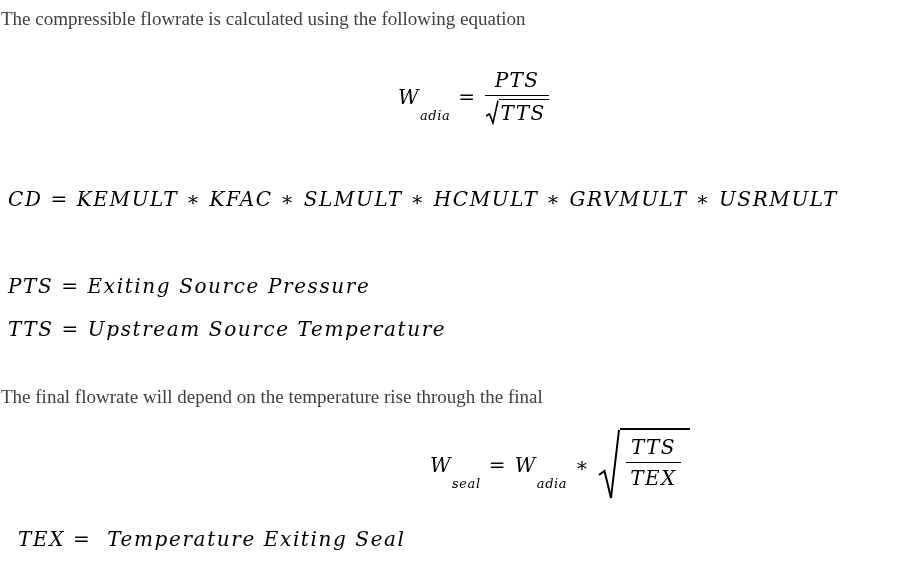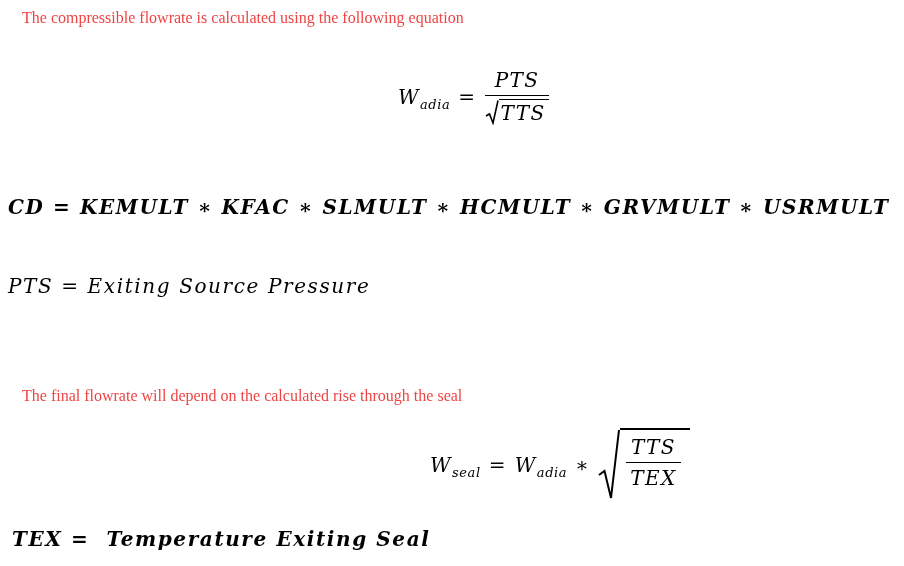--- a/index.html
+++ b/index.html
@@ -9,26 +9,25 @@
     font-family: "Liberation Serif", serif;
     position: relative;
     overflow: hidden;
     color: #000;
   }
   .page { position: absolute; inset: 0; }
 
   .para {
     position: absolute;
     font-family: "Liberation Serif", serif;
-    font-size: 16px;
+    font-size: 19px;
     line-height: 1.2;
-    color: #ef4444;
+    color: #404040;
     white-space: pre;
     margin: 0;
-    padding-left: 21px;
   }
 
   .mathline {
     position: absolute;
     font-family: "DejaVu Serif", serif;
     font-style: italic;
     font-size: 20px;
     letter-spacing: 1.6px;
     line-height: 1.2;
     color: #000;
@@ -45,21 +44,21 @@
     font-size: 20px;
     letter-spacing: 1.4px;
     color: #000;
     white-space: pre;
   }
 
   .sub {
     font-size: 13px;
     letter-spacing: 0.6px;
     position: relative;
-    top: 5px;
+    top: 16px;
   }
 
   
   .frac { display: inline-flex; flex-direction: column; align-items: center; }
   .frac-num { padding: 0 10px 3px 10px; text-align: center; }
   .frac-den {
     border-top: 1.8px solid #000;
     padding-top: 3px;
     display: inline-flex;
     align-items: stretch;
@@ -93,41 +92,42 @@
       <span class="frac-num">PTS</span>
       <span class="frac-den">
         <svg class="rad-svg-small" viewBox="0 0 14 26" preserveAspectRatio="none" aria-hidden="true">
           <path d="M1 17 L4.5 15 L8 24 L13 1.5" fill="none" stroke="#000" stroke-width="1.6" vector-effect="non-scaling-stroke"></path>
         </svg>
         <span class="radicand-small">TTS</span>
       </span>
     </span>
   </div>
 
-  <div class="mathline" style="left:8px; top:195px;font-weight:bold;"><span>CD</span><span class="sub"></span><span> = KEMULT ∗ KFAC ∗ SLMULT ∗ HCMULT ∗ GRVMULT ∗ USRMULT</span></div>
+  <div class="mathline" style="left:8px; top:187px;"><span>CD</span><span class="sub"></span><span> = KEMULT ∗ KFAC ∗ SLMULT ∗ HCMULT ∗ GRVMULT ∗ USRMULT</span></div>
 
 
   <div class="mathline" style="left:8px; top:274px;"><span>PTS</span><span class="sub"></span><span> = Exiting Source Pressure</span></div>
 
+  <div class="mathline" style="left:8px; top:317px;"><span>TTS</span><span class="sub"></span><span> = Upstream Source Temperature</span></div>
 
-  <p class="para" style="left:1px; top:386px;">The final flowrate will depend on the calculated rise through the seal</p>
+  <p class="para" style="left:1px; top:386px;">The final flowrate will depend on the temperature rise through the final</p>
 
   <div class="equation" style="left:430px; top:428px;">
     <span><span>W</span><span class="sub">seal</span></span>
     <span>=</span>
     <span><span>W</span><span class="sub">adia</span></span>
     <span>∗</span>
     <span class="sqrt-big">
       <svg class="rad-svg-big" viewBox="0 0 22 74" preserveAspectRatio="none" aria-hidden="true">
         <path d="M1 47 L6.5 43 L13 70 L21 2" fill="none" stroke="#000" stroke-width="2" vector-effect="non-scaling-stroke"></path>
       </svg>
       <span class="radicand-big">
         <span class="frac2">
           <span class="frac2-num">TTS</span>
           <span class="frac2-den">TEX</span>
         </span>
       </span>
     </span>
   </div>
 
-  <div class="mathline" style="left:12px; top:527px;font-weight:bold;"><span>TEX</span><span class="sub"></span><span> =  Temperature Exiting Seal</span></div>
+  <div class="mathline" style="left:18px; top:527px;"><span>TEX</span><span class="sub"></span><span> =  Temperature Exiting Seal</span></div>
 
 </div>
 
 </body></html>

